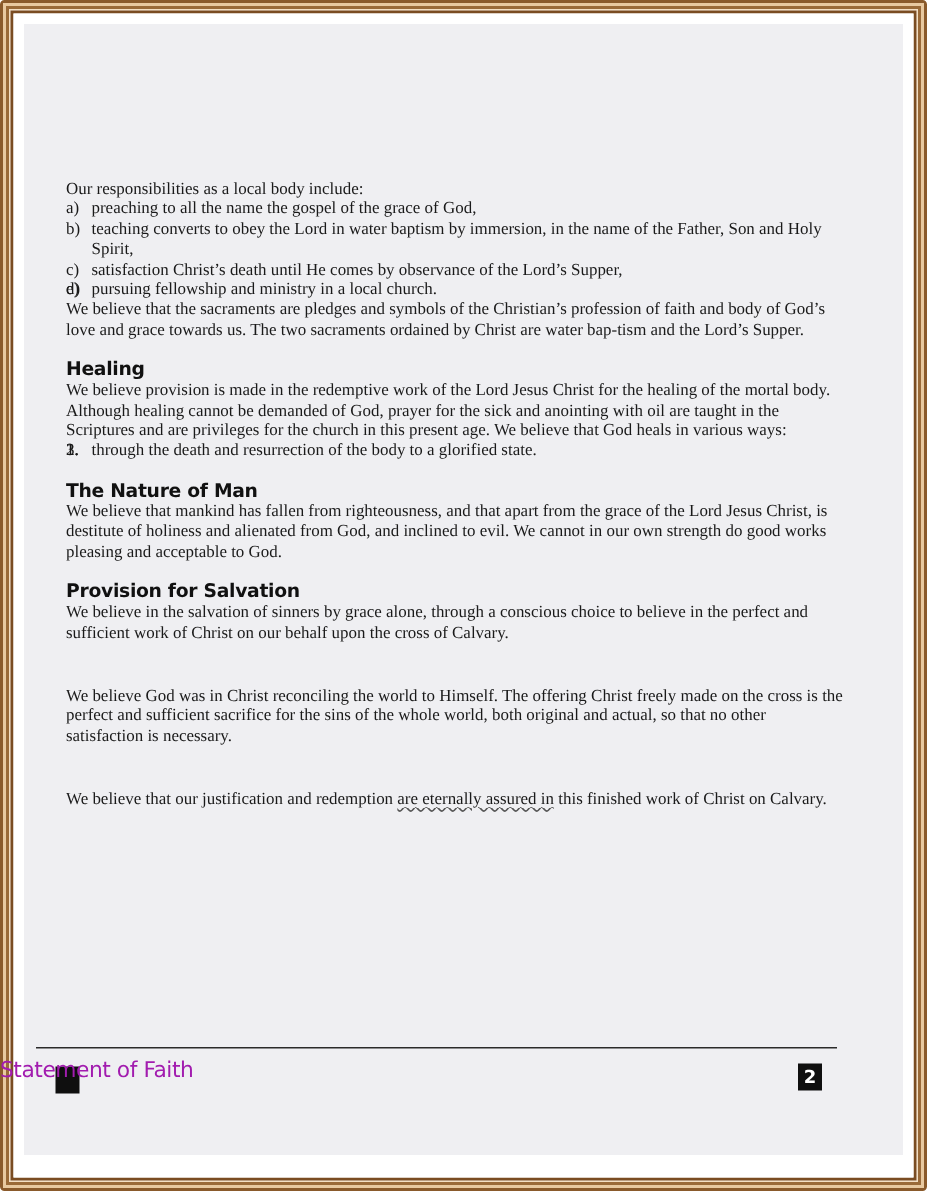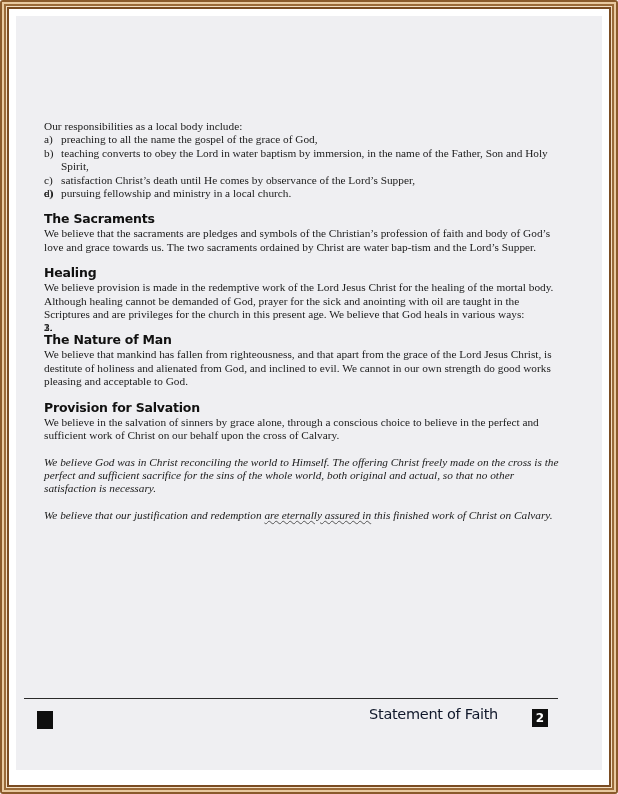--- a/index.html
+++ b/index.html
@@ -67,44 +67,44 @@
       font-family: "DejaVu Sans", sans-serif;
       font-size: 12.5px;
       line-height: 15px;
       color: #111;
       margin: 11px 0 1px 0;
       letter-spacing: -0.2px;
     }
     .para {
       margin: 0;
     }
-    .para + .para { margin-top: 13px; font-style: italic; }
+    .para + .para { margin-top: 29px; }
     .underline-squiggle {
       text-decoration: underline;
       text-decoration-style: wavy;
       text-decoration-color: #555;
       text-decoration-thickness: 1px;
     }
     .footer-rule {
       position: absolute;
       left: 24px;
       top: 698px;
       width: 534px;
       height: 0;
       border-top: 1.2px solid #2a2a2a;
     }
     .footer-title {
       position: absolute;
       left: 0;
       width: 498px;
       top: 706px;
-      text-align: right;
+      text-align: left;
       font-family: "DejaVu Sans", sans-serif;
       font-size: 14.5px;
-      color: #0f172a;
+      color: #a21caf;
       letter-spacing: -0.3px;
     }
     .footer-box-left {
       position: absolute;
       left: 37px;
       top: 711px;
       width: 16px;
       height: 18px;
       background: #0f0f0f;
     }
@@ -138,29 +138,28 @@
   <div class="content">
     <p class="intro">Our responsibilities as a local body include:</p>
     <ul class="list">
       <li><span class="marker">a)</span><span>preaching to all the name the gospel of the grace of God,</span></li>
       <li><span class="marker">b)</span><span>teaching converts to obey the Lord in water baptism by immersion, in the name of the Father, Son and Holy Spirit,</span></li>
       <li><span class="marker">c)</span><span>satisfaction Christ’s death until He comes by observance of the Lord’s Supper,</span></li>
       <li><span class="marker">d)</span></li>
       <li><span class="marker">e)</span><span>pursuing fellowship and ministry in a local church.</span></li>
     </ul>
 
-    <h2 class="section-heading">The Sacraments</h2>
     <p class="para">We believe that the sacraments are pledges and symbols of the Christian’s profession of faith and body of God’s love and grace towards us. The two sacraments ordained by Christ are water bap-tism and the Lord’s Supper.</p>
 
     <h2 class="section-heading">Healing</h2>
     <p class="para">We believe provision is made in the redemptive work of the Lord Jesus Christ for the healing of the mortal body. Although healing cannot be demanded of God, prayer for the sick and anointing with oil are taught in the Scriptures and are privileges for the church in this present age. We believe that God heals in various ways:</p>
     <ul class="list">
       <li><span class="marker">1.</span></li>
       <li><span class="marker">2.</span></li>
-      <li><span class="marker">3.</span></li>
+      <li><span class="marker">3.</span><span>through the death and resurrection of the body to a glorified state.</span></li>
     </ul>
 
     <h2 class="section-heading">The Nature of Man</h2>
     <p class="para">We believe that mankind has fallen from righteousness, and that apart from the grace of the Lord Jesus Christ, is destitute of holiness and alienated from God, and inclined to evil. We cannot in our own strength do good works pleasing and acceptable to God.</p>
 
     <h2 class="section-heading">Provision for Salvation</h2>
     <p class="para">We believe in the salvation of sinners by grace alone, through a conscious choice to believe in the perfect and sufficient work of Christ on our behalf upon the cross of Calvary.</p>
     <p class="para">We believe God was in Christ reconciling the world to Himself. The offering Christ freely made on the cross is the perfect and sufficient sacrifice for the sins of the whole world, both original and actual, so that no other satisfaction is necessary.</p>
     <p class="para"><span>We believe that our justification and redemption </span><span class="underline-squiggle">are eternally assured in</span><span> this finished work of Christ on Calvary.</span></p>
   </div>

